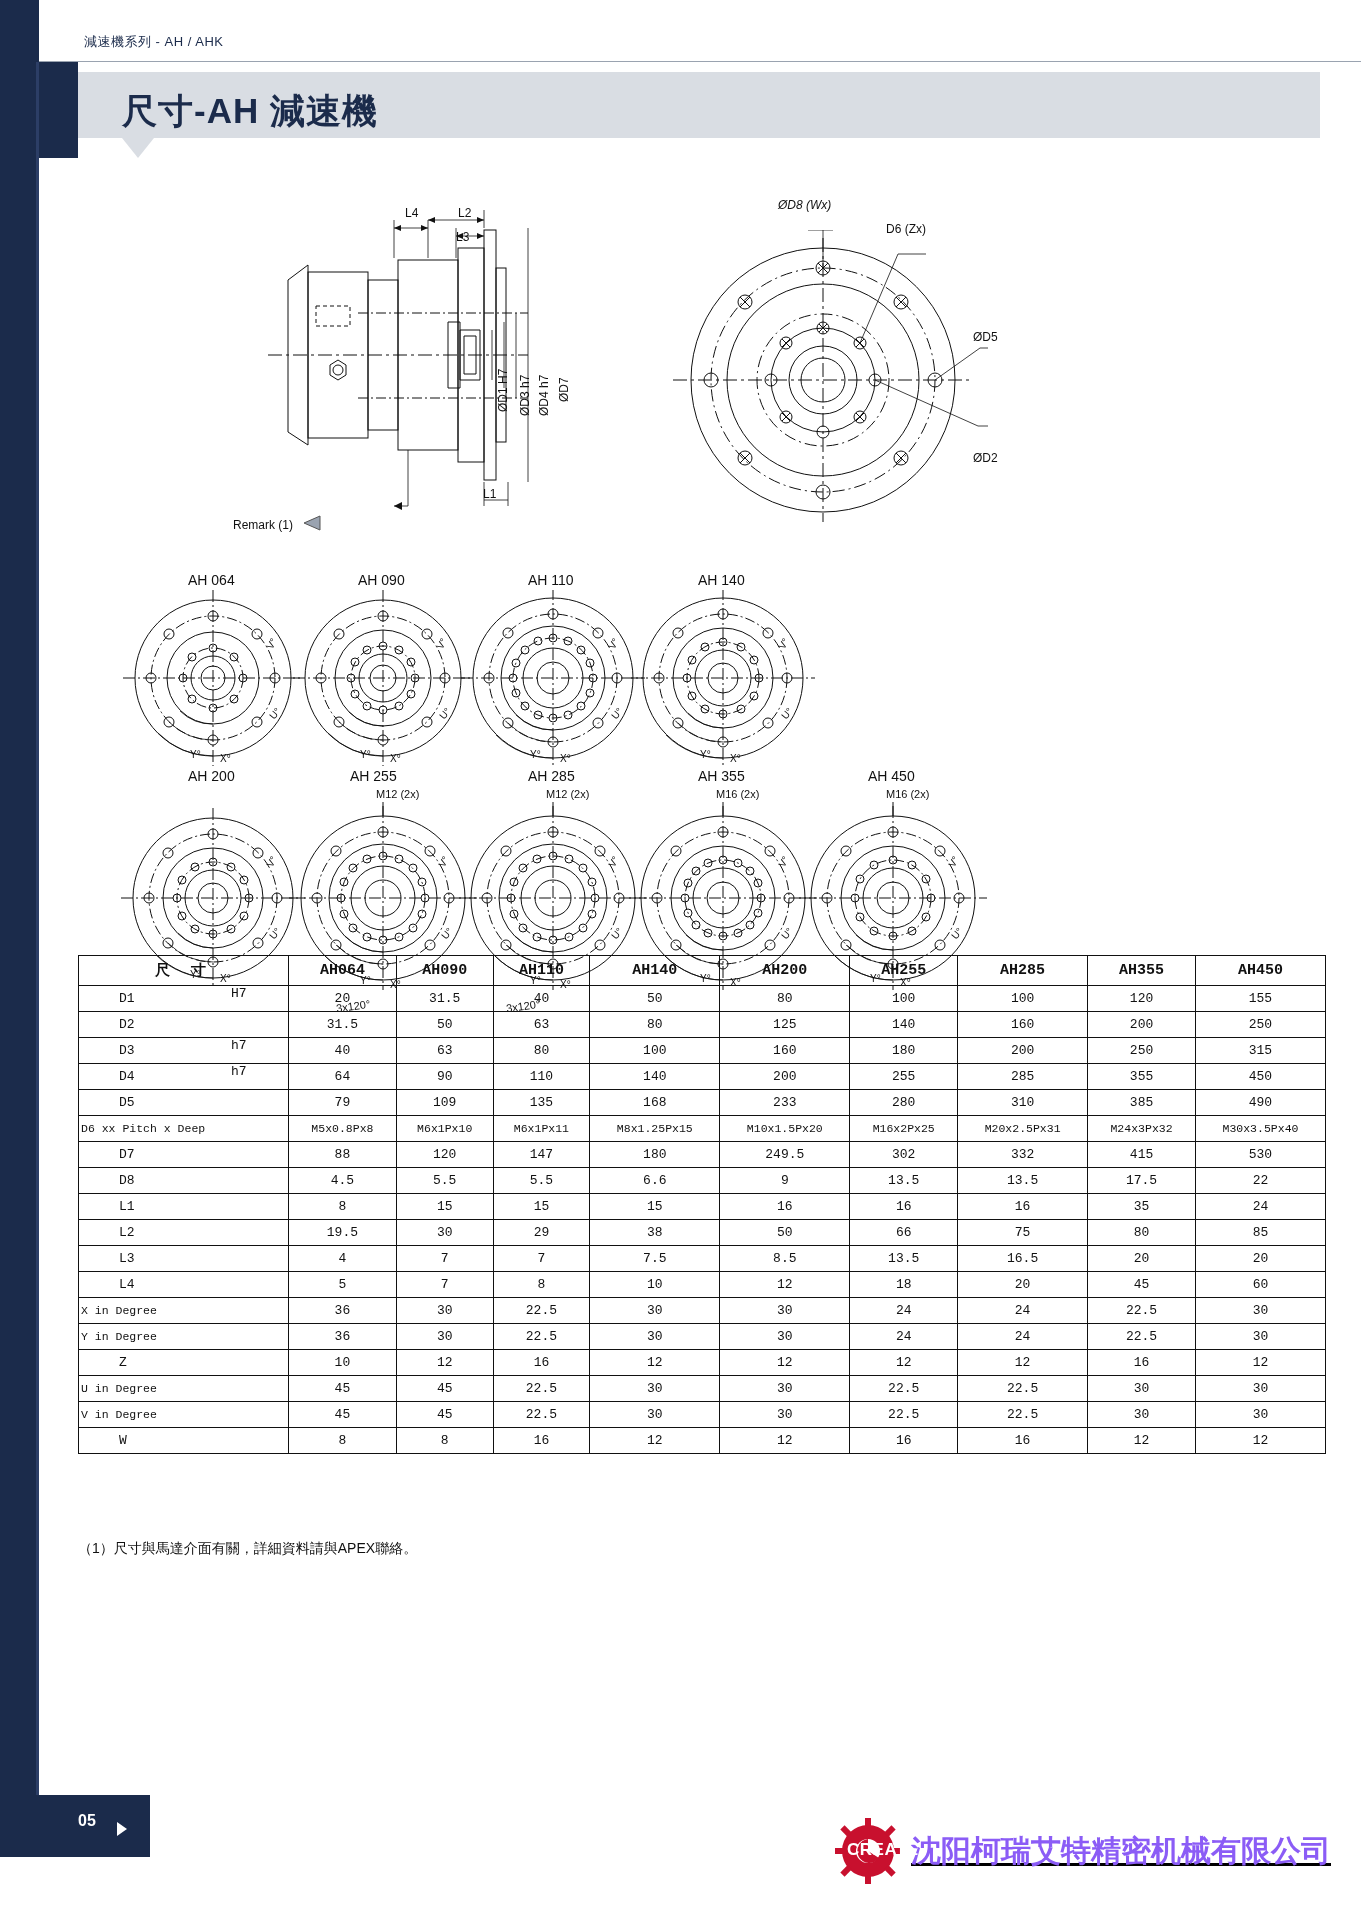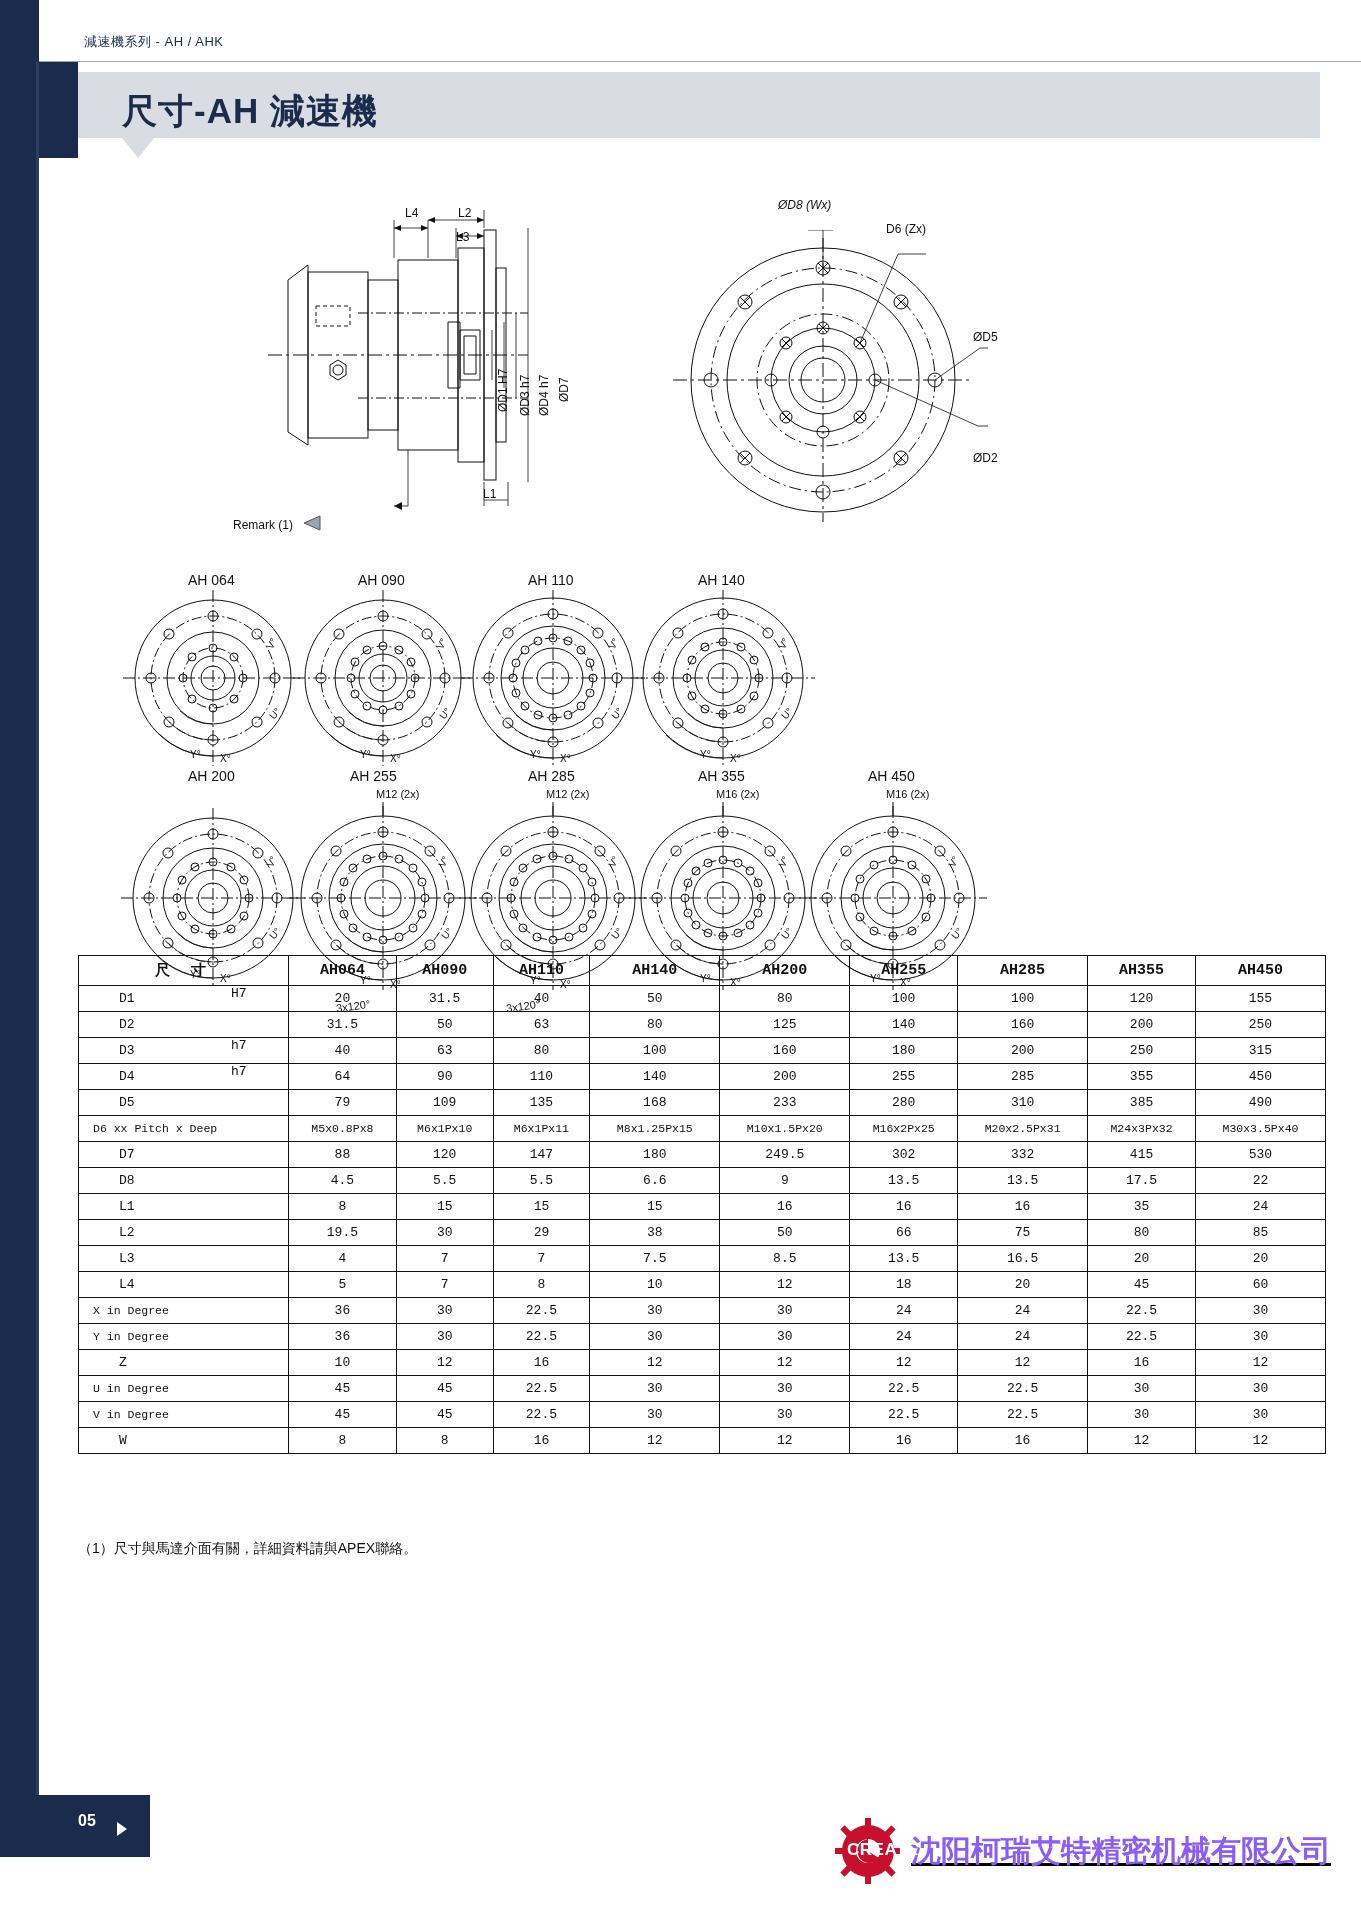--- a/index.html
+++ b/index.html
@@ -99,21 +99,21 @@
     letter-spacing:6px;
   }
   table.dims td.rowhdr {
     text-align:left;
     padding-left:40px;
     position:relative;
   }
   table.dims td.rowhdr .suffix {
     position:absolute; left:152px; top:0;
   }
-  table.dims td.rowhdr.tight { padding-left:14px; font-size:11.5px; }
+  table.dims td.rowhdr.tight { padding-left:2px; font-size:11.5px; }
   table.dims td.small { font-size:11.5px; }
 
   .footnote {
     position:absolute; left:78px; top:1540px;
     font-size:14px; color:#111;
   }
 
   
   .footer-band {
     position:absolute; left:0; top:1795px; width:1361px; height:114px;

